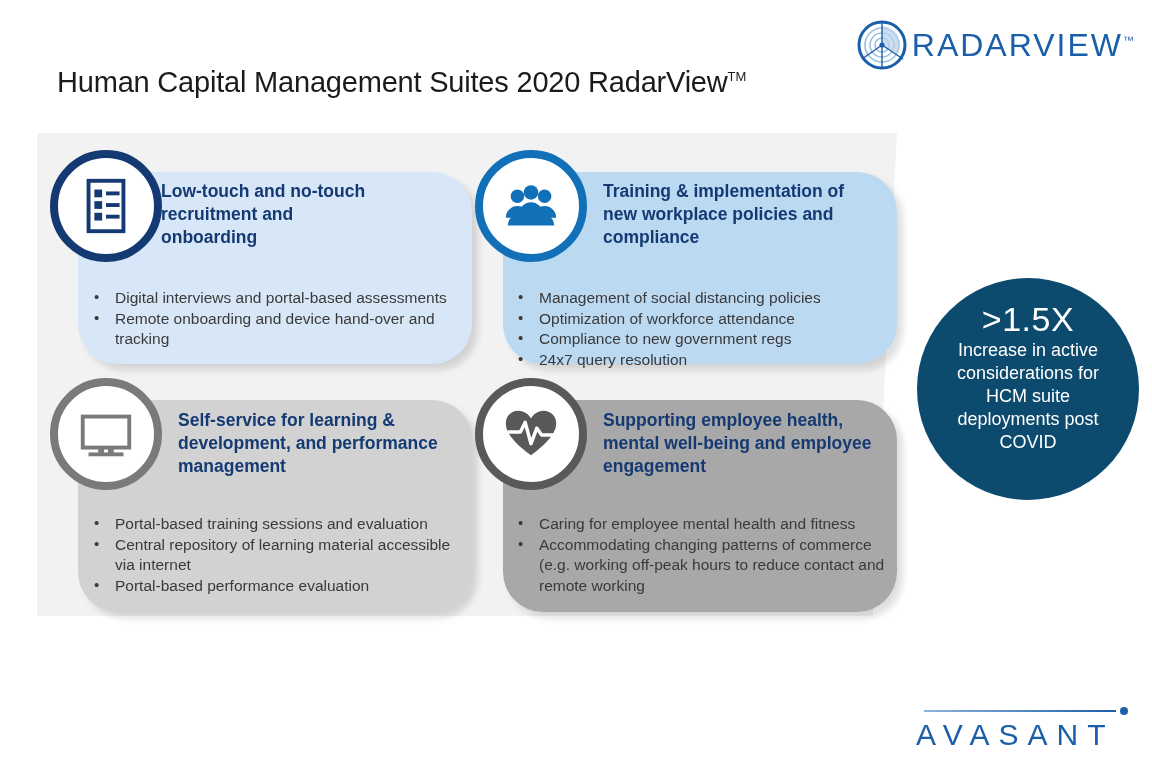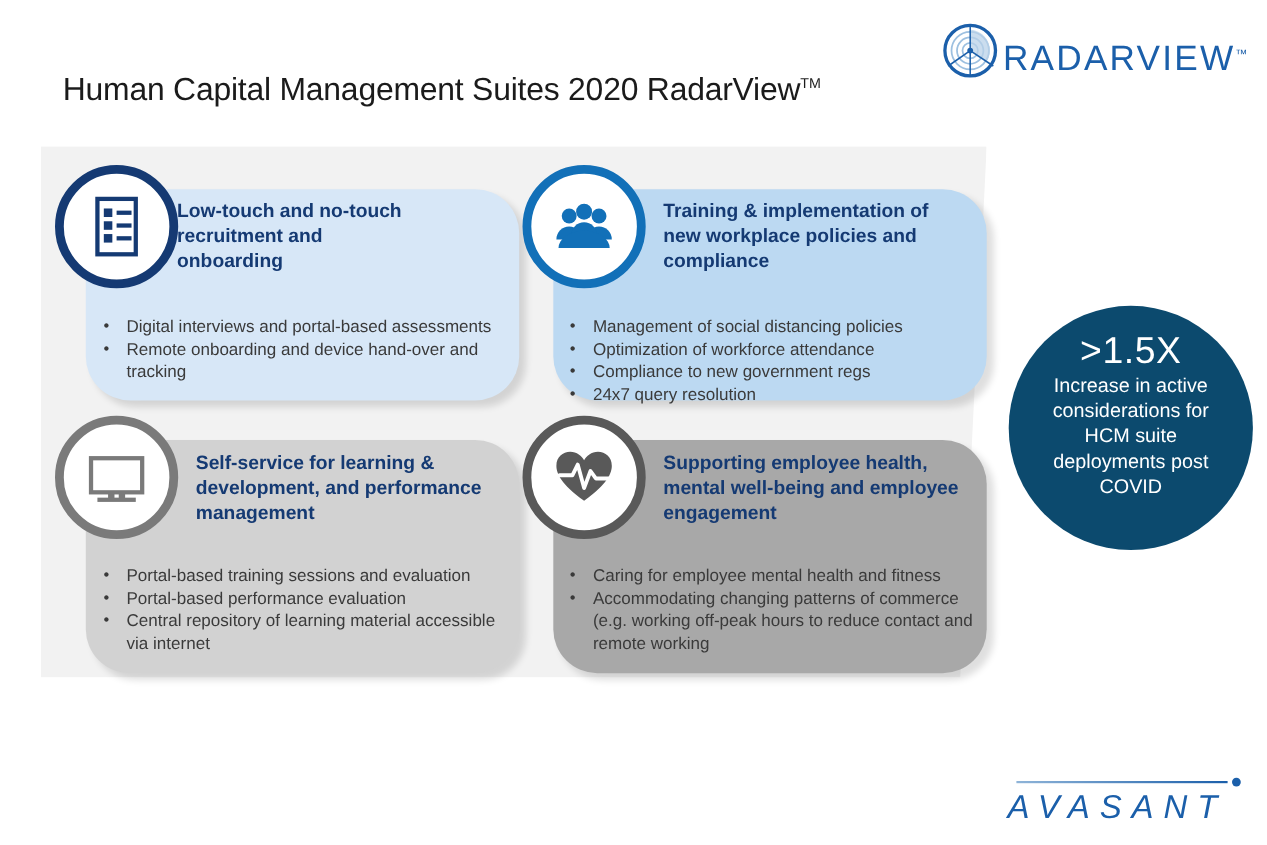--- a/index.html
+++ b/index.html
@@ -31,21 +31,21 @@
     font-size: 13px;
     vertical-align: super;
     letter-spacing: 0;
   }
 
   #radarview-logo {
     position: absolute;
     right: 18px;
     top: 18px;
     display: flex;
-    align-items: flex-end;
+    align-items: center;
     height: 54px;
   }
   #radarview-logo .rv-mark {
     width: 52px;
     height: 52px;
     flex: 0 0 52px;
   }
   #radarview-logo .rv-word {
     font-size: 32px;
     color: #1b5faa;
@@ -208,21 +208,20 @@
   }
   #avasant-word {
     position: absolute;
     left: 916px;
     top: 718px;
     font-size: 30px;
     letter-spacing: 9px;
     color: #1b5faa;
     font-weight: 400;
     font-family: "Liberation Sans", sans-serif;
-    font-style: italic;
   }
 </style>
 </head>
 <body>
 
 <div id="slide-title"><span>Human Capital Management Suites 2020 RadarView</span><span class="tm">TM</span></div>
 
 <div id="radarview-logo">
   <span class="rv-mark">
     <svg viewBox="0 0 52 52" width="52" height="52">
@@ -285,22 +284,22 @@
   <svg viewBox="0 0 64 64" width="62" height="62">
     <rect x="8" y="14" width="48" height="32" fill="none" stroke="#7a7a7a" stroke-width="4"></rect>
     <rect x="24" y="46" width="6" height="6" fill="#7a7a7a"></rect>
     <rect x="34" y="46" width="6" height="6" fill="#7a7a7a"></rect>
     <rect x="14" y="51" width="36" height="4" fill="#7a7a7a"></rect>
   </svg>
 </div>
 <div class="q-heading" id="quad-3-head">Self-service for learning &amp; development, and performance management</div>
 <ul class="q-bullets" id="quad-3-bul">
   <li>Portal-based training sessions and evaluation</li>
+  <li>Central repository of learning material accessible via internet</li>
   <li>Portal-based performance evaluation</li>
-  <li>Central repository of learning material accessible via internet</li>
 </ul>
 
 <div class="q-card shadow-soft" id="quad-4-card"></div>
 <div class="q-icon-circle" id="quad-4-icon">
   <svg viewBox="0 0 64 64" width="62" height="62">
     <path d="M32 54 C10 38 6 28 6 21 C6 13 12 8 19 8 C25 8 30 12 32 16 C34 12 39 8 45 8 C52 8 58 13 58 21 C58 28 54 38 32 54 Z" fill="#595959"></path>
     <polyline points="9,30 21,30 26,20 32,42 38,26 43,33 56,33" fill="none" stroke="#ffffff" stroke-width="3.6" stroke-linejoin="round" stroke-linecap="round"></polyline>
   </svg>
 </div>
 <div class="q-heading" id="quad-4-head">Supporting employee health, mental well-being and employee engagement</div>

